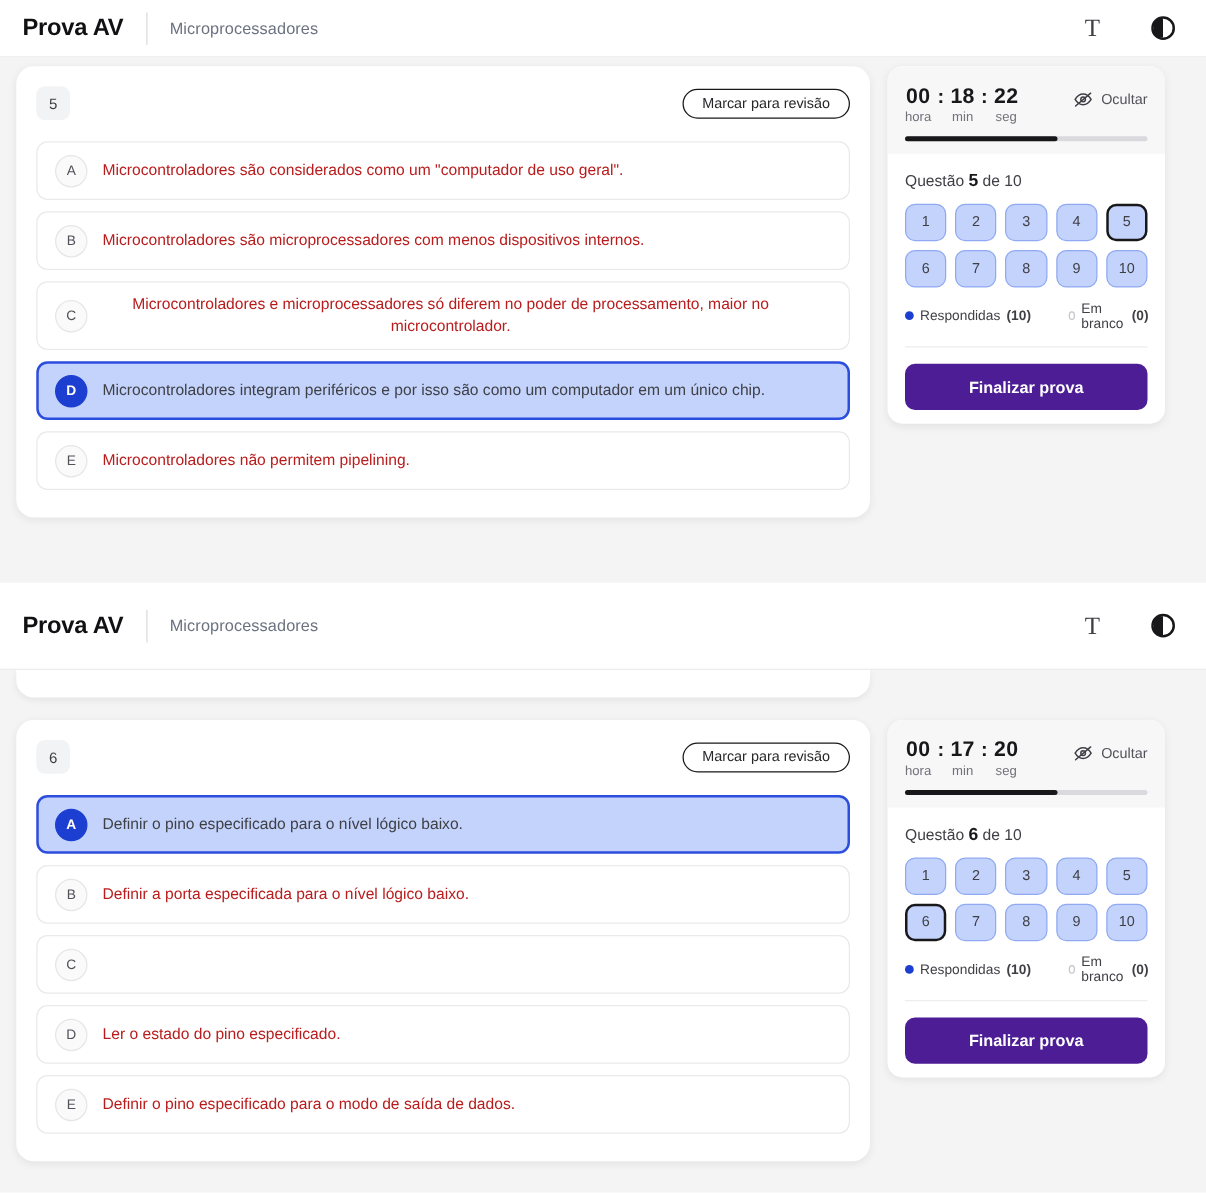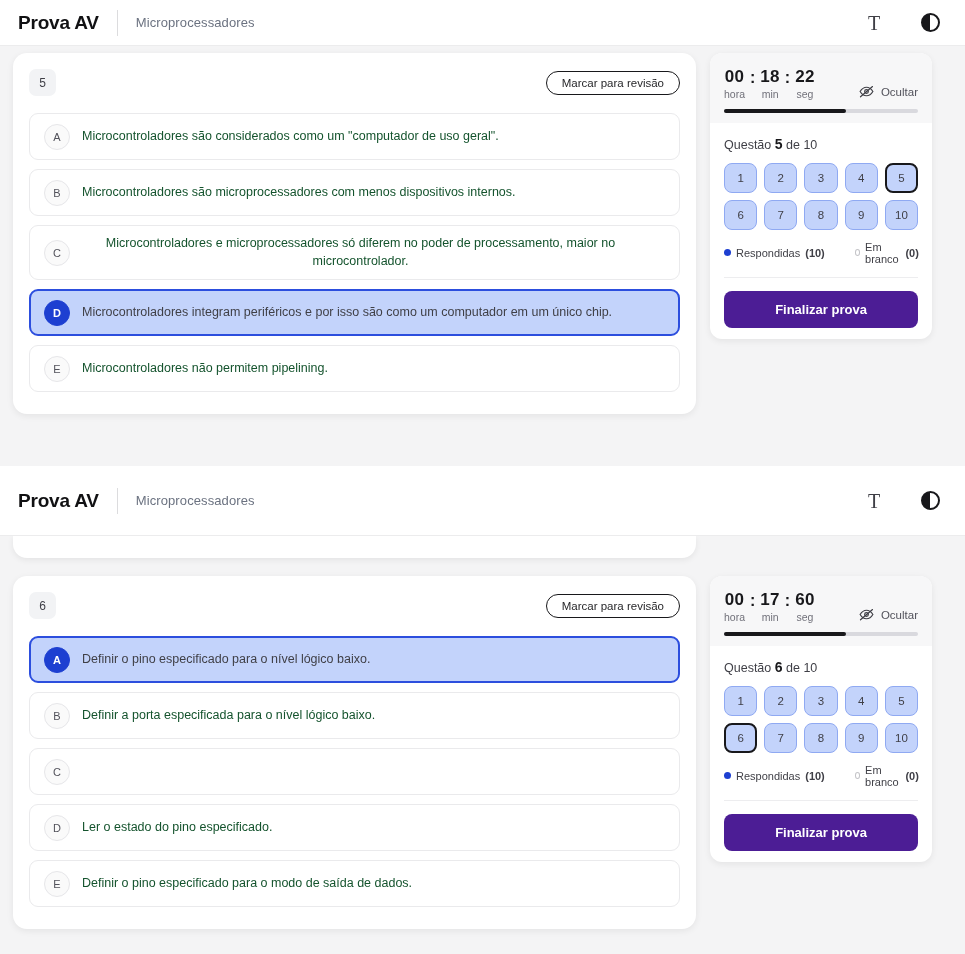--- a/index.html
+++ b/index.html
@@ -87,31 +87,31 @@
   }
   .opt-letter {
     flex: 0 0 26px; width: 26px; height: 26px; border-radius: 50%;
     border: 1px solid #e6e6e9; background: #fafafa;
     display: flex; align-items: center; justify-content: center;
     font-size: 11px; color: #52525b;
   }
   .option.selected .opt-letter {
     background: #1d3fd1; border-color: #1d3fd1; color: #ffffff; font-weight: bold;
   }
-  .opt-text { font-size: 12.5px; color: #14532d; line-height: 1.4; flex: 1; }
+  .opt-text { font-size: 12.5px; color: #b91c1c; line-height: 1.4; flex: 1; }
   .option.selected .opt-text { color: #3f3f46; }
   .opt-text.centered { text-align: center; padding-right: 26px; }
 
   
   .side-panel {
     width: 222px; background: #ffffff; border-radius: 12px;
     box-shadow: 0 2px 7px rgba(0,0,0,.07); overflow: hidden;
   }
   .timer-block { background: #f7f7f8; padding: 14px 14px 10px 14px; }
-  .timer-row { display: flex; align-items: flex-end; justify-content: space-between; }
+  .timer-row { display: flex; align-items: flex-start; justify-content: space-between; }
   .clock { display: flex; align-items: flex-start; }
   .clock-unit { display: flex; flex-direction: column; align-items: center; }
   .clock-num { font-size: 17px; font-weight: bold; color: #18181b; letter-spacing: .3px; }
   .clock-lbl { font-size: 10.5px; color: #71717a; margin-top: 1px; }
   .clock-sep { font-size: 16px; font-weight: bold; color: #18181b; padding: 2px 5px 0 5px; }
   .hide-btn {
     display: flex; align-items: center; gap: 6px; cursor: pointer;
     background: none; border: none; padding: 2px 0 0 0; margin-top: 2px;
   }
   .hide-label { font-size: 11.5px; color: #52525b; font-family: "Liberation Sans", sans-serif; }
@@ -324,21 +324,21 @@
                 <span class="clock-num">00</span>
                 <span class="clock-lbl">hora</span>
               </div>
               <span class="clock-sep">:</span>
               <div class="clock-unit">
                 <span class="clock-num">17</span>
                 <span class="clock-lbl">min</span>
               </div>
               <span class="clock-sep">:</span>
               <div class="clock-unit">
-                <span class="clock-num">60</span>
+                <span class="clock-num">20</span>
                 <span class="clock-lbl">seg</span>
               </div>
             </div>
             <button class="hide-btn">
               <svg width="17" height="17" viewBox="0 0 24 24" fill="none" stroke="#3f3f46" stroke-width="1.7" stroke-linecap="round">
                 <path d="M3 12s3.6-6 9-6 9 6 9 6-3.6 6-9 6-9-6-9-6z"></path>
                 <circle cx="12" cy="12" r="2.6"></circle>
                 <line x1="3.5" y1="19.5" x2="20.5" y2="5"></line>
               </svg>
               <span class="hide-label">Ocultar</span>

